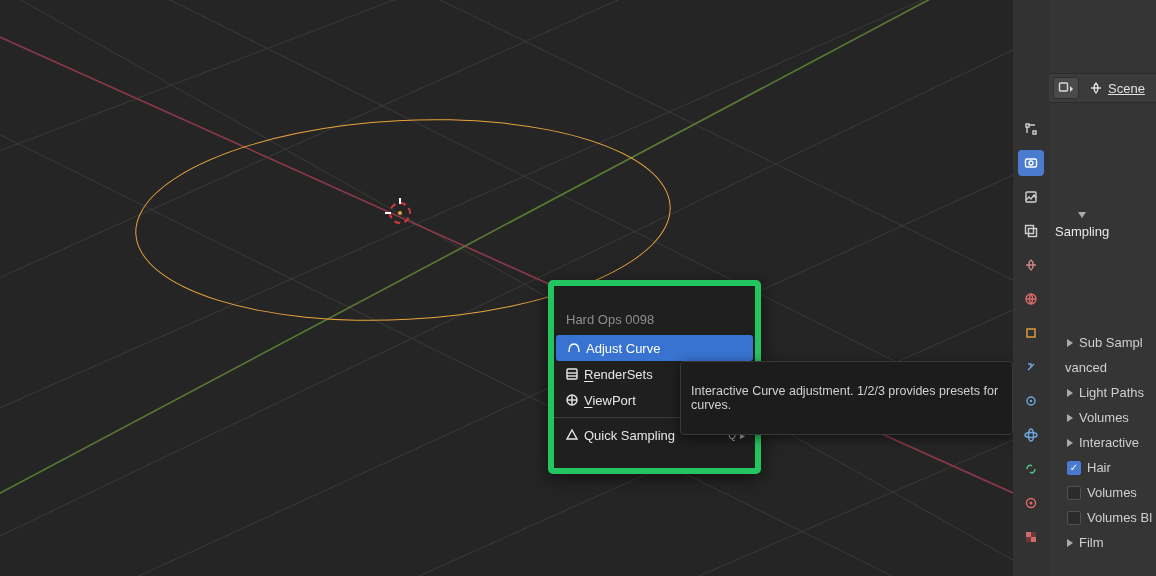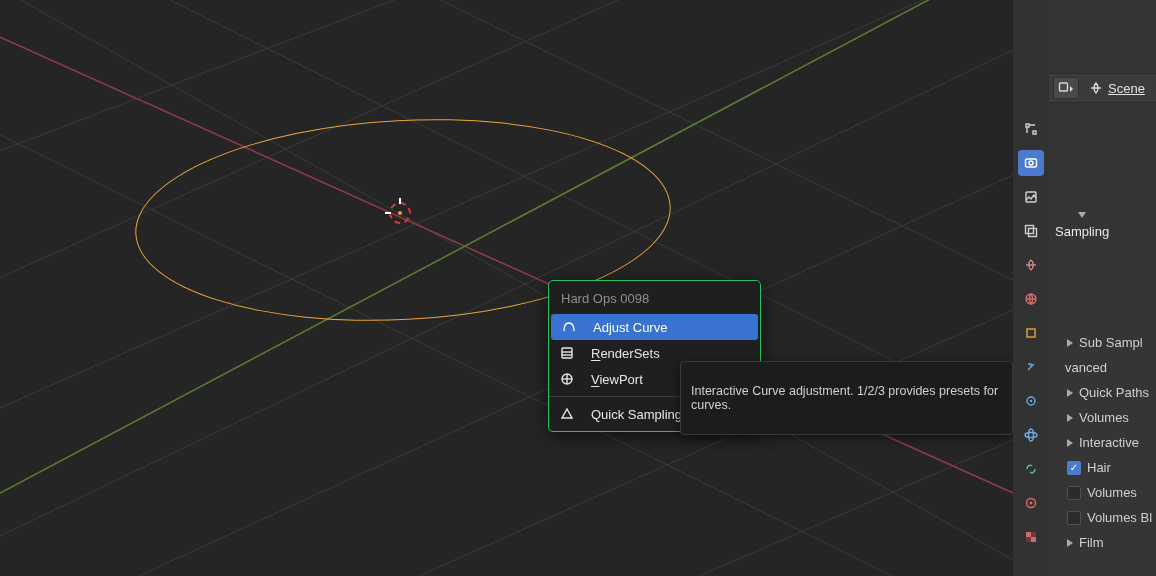--- a/index.html
+++ b/index.html
@@ -63,34 +63,34 @@
   .cursor-3d .cross::before { left: 10px; top: -4px; width: 2px; height: 6px; }
   .cursor-3d .cross::after  { left: -4px; top: 10px; width: 6px; height: 2px; }
 
   
   .context-menu {
     position: absolute;
     left: 548px;
     top: 280px;
     width: 213px;
     background: #1f1f1f;
-    border: 1px solid #22c55e;
+    border: 6px solid #22c55e;
     border-radius: 5px;
     box-shadow: 0 4px 18px rgba(0,0,0,.55);
-    padding: 4px 0;
+    padding: 20px 0;
   }
   .context-menu .menu-title {
     padding: 6px 12px 8px;
     color: #8e8e8e;
   }
   .context-menu .menu-item {
     display: flex;
-    align-items: flex-end;
+    align-items: center;
     padding: 5px 10px;
-    gap: 16px;
+    gap: 4px;
     color: #e6e6e6;
     cursor: default;
   }
   .context-menu .menu-item.highlight {
     background: #3873d1;
     margin: 0 2px;
     border-radius: 3px;
     color: #ffffff;
   }
   .context-menu .sep {
@@ -439,21 +439,21 @@
   <div class="props-list" style="top:330px">
     <div class="props-row">
       <span class="tri"></span>
       <span>Sub Sampl</span>
     </div>
     <div class="props-row" style="padding-left:4px;">
       <span>vanced </span>
     </div>
     <div class="props-row">
       <span class="tri"></span>
-      <span>Quick Paths</span>
+      <span>Light Paths</span>
     </div>
     <div class="props-row">
       <span class="tri"></span>
       <span>Volumes</span>
     </div>
     <div class="props-row">
       <span class="tri"></span>
       <span>Interactive</span>
     </div>
     <div class="props-row">

